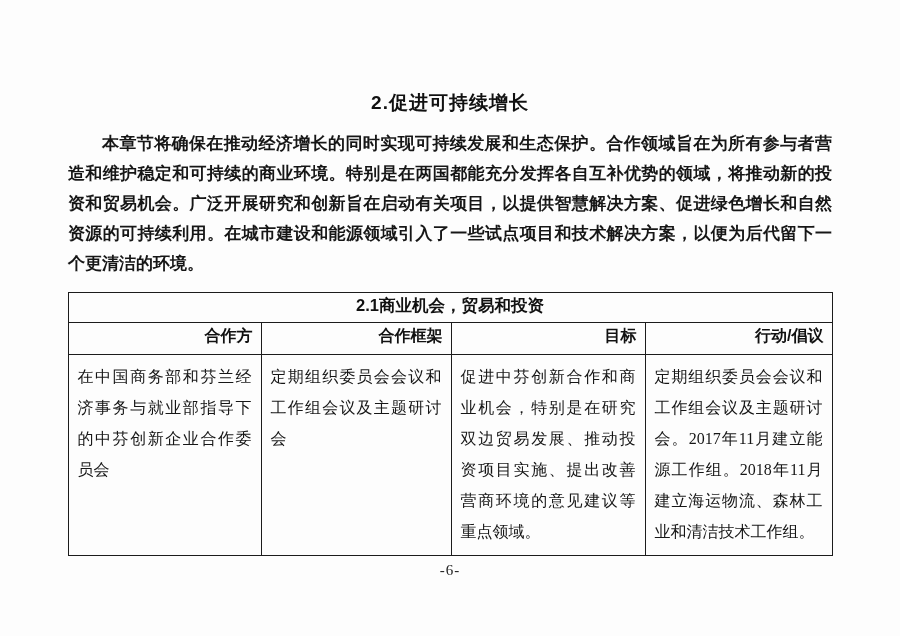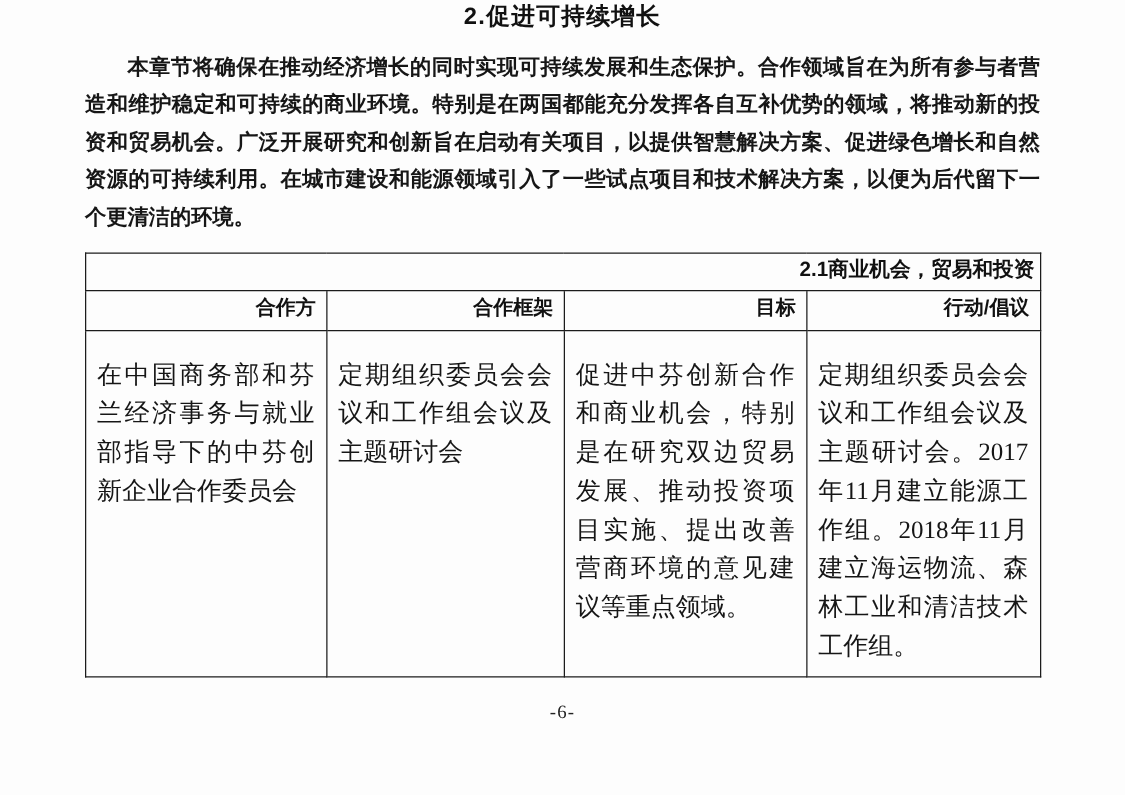--- a/index.html
+++ b/index.html
@@ -10,20 +10,21 @@
     font-family: "Liberation Serif", "DejaVu Serif", serif;
   }
   .page {
     position: relative;
     width: 900px;
     height: 636px;
     background: #fdfdfd;
     overflow: hidden;
   }
   .section-title {
+    padding-top: 90px;
     text-align: center;
     font-family: "Liberation Sans", "DejaVu Sans", sans-serif;
     font-weight: bold;
     font-size: 19px;
     letter-spacing: 1px;
     color: #111;
   }
   .body-paragraph {
     width: 764px;
     margin: 13px auto 0 auto;
@@ -45,42 +46,42 @@
   table.coop-table col.c2 { width: 190px; }
   table.coop-table col.c3 { width: 194px; }
   table.coop-table col.c4 { width: 187px; }
   table.coop-table th,
   table.coop-table td {
     border: 1.5px solid #1c1c1c;
     vertical-align: top;
   }
   th.table-title {
     height: 30px;
-    text-align: right;
+    text-align: center;
     vertical-align: middle;
     font-family: "Liberation Sans", "DejaVu Sans", sans-serif;
     font-weight: bold;
     font-size: 16.5px;
     padding: 2px 4px;
     color: #111;
   }
   th.col-header {
     height: 32px;
     text-align: right;
     vertical-align: middle;
     font-family: "Liberation Sans", "DejaVu Sans", sans-serif;
     font-weight: bold;
     font-size: 16px;
     padding: 3px 8px;
     color: #111;
   }
   td.body-cell {
     height: 188px;
-    padding: 20px 9px 8px 9px;
-    font-size: 20px;
+    padding: 6px 9px 8px 9px;
+    font-size: 16px;
     line-height: 31px;
     text-align: justify;
     text-justify: inter-character;
     color: #161616;
   }
   .footer-page-number {
     position: absolute;
     left: 0;
     right: 0;
     top: 562px;

